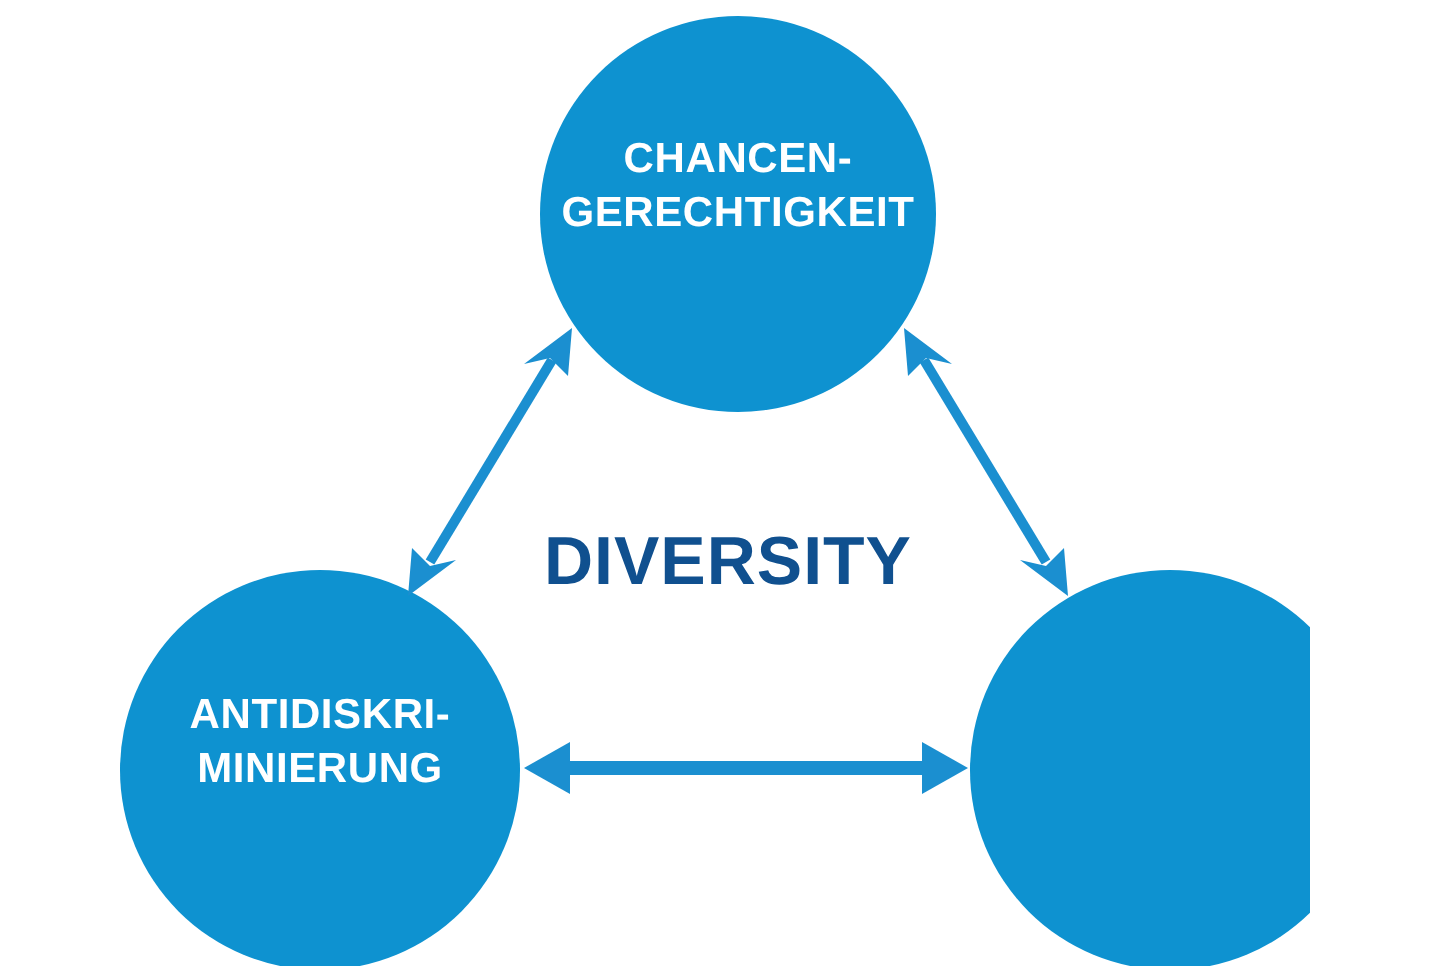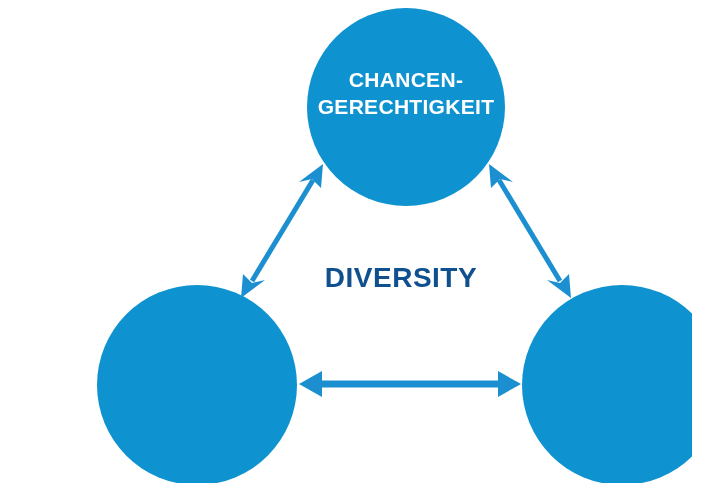--- a/index.html
+++ b/index.html
@@ -9,21 +9,20 @@
   }
   body {
     font-family: "Liberation Sans", sans-serif;
   }
   #diagram-canvas {
     position: relative;
     width: 655px;
     height: 483px;
     background: #ffffff;
     overflow: hidden;
-    margin-left: 37px;
   }
   #diagram-svg {
     position: absolute;
     left: 0;
     top: 0;
     width: 727px;
     height: 483px;
     display: block;
   }
   .node-label {
@@ -37,21 +36,21 @@
     letter-spacing: 0.3px;
     white-space: pre-line;
     pointer-events: none;
   }
   .center-label {
     position: absolute;
     text-align: center;
     color: #10508F;
     font-family: "Liberation Sans", sans-serif;
     font-weight: bold;
-    font-size: 28px;
+    font-size: 34px;
     letter-spacing: 0.5px;
     line-height: 1;
   }
 </style>
 </head>
 <body>
 
 <div id="diagram-canvas">
 
   <svg id="diagram-svg" viewBox="0 0 727 483">
@@ -75,17 +74,19 @@
     <g>
       <line x1="280" y1="384" x2="466" y2="384" stroke="#1B8FD0" stroke-width="7" stroke-linecap="butt"></line>
       <polygon points="262,384 285,371 285,397" fill="#1B8FD0"></polygon>
       <polygon points="484,384 461,371 461,397" fill="#1B8FD0"></polygon>
     </g>
   </svg>
 
   <div class="node-label" style="left:249px; top:66px; width:240px;">CHANCEN-
 GERECHTIGKEIT</div>
 
+  <div class="node-label" style="left:45px; top:344px; width:230px;">ANTIDISKRI-
+MINIERUNG</div>
 
 
   <div class="center-label" style="left:264px; top:264px; width:200px;">DIVERSITY</div>
 
 </div>
 
 </body></html>

